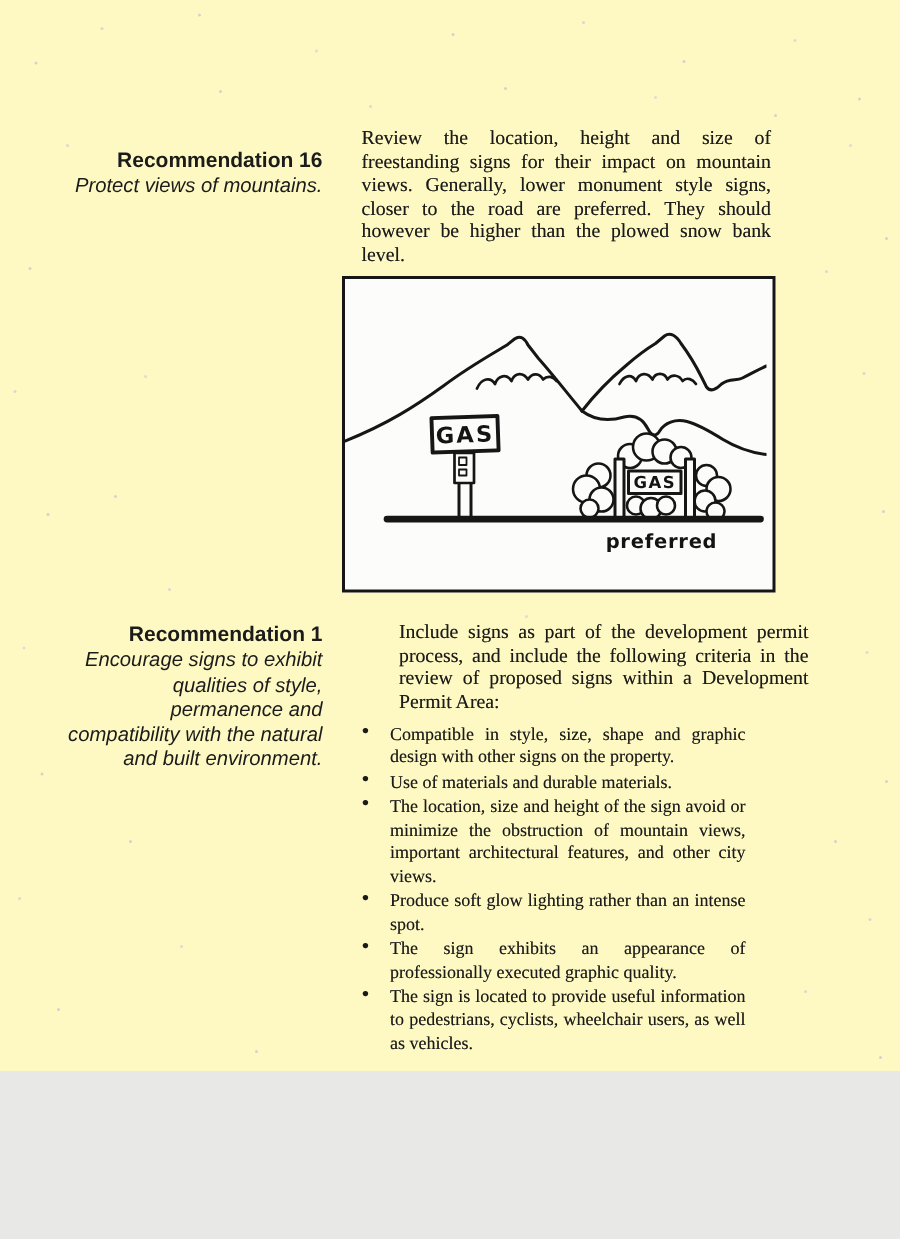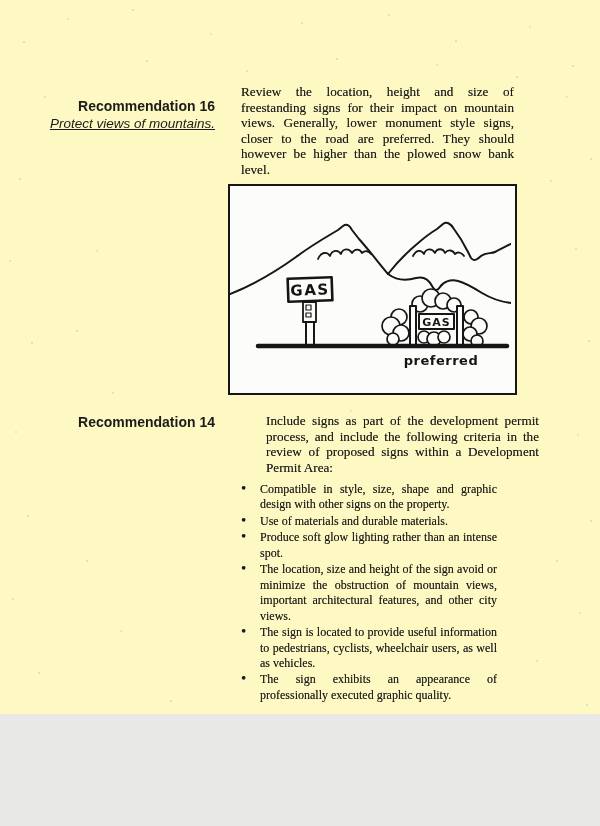--- a/index.html
+++ b/index.html
@@ -20,21 +20,21 @@
     590px 520px 0 #d3d3cc,577px 434px 0 #dcdcd6,588px 340px 0 #d3d3cc,575px 248px 0 #d8d8d2,
     590px 158px 0 #d3d3cc,566px 96px 0 #dcdcd6,146px 60px 0 #d3d3cc,246px 70px 0 #d8d8d2,
     336px 58px 0 #d3d3cc,436px 64px 0 #dcdcd6,516px 76px 0 #d3d3cc,112px 392px 0 #d8d8d2,
     86px 560px 0 #d3d3cc,120px 630px 0 #dcdcd6,170px 700px 0 #d3d3cc,536px 660px 0 #d8d8d2,
     556px 560px 0 #d3d3cc,96px 250px 0 #dcdcd6,76px 330px 0 #d3d3cc,550px 180px 0 #d8d8d2,
     470px 120px 0 #d3d3cc,350px 410px 0 #dcdcd6;
   }
   .rec-label{position:absolute;left:40px;width:175px;text-align:right;
     font-family:"Liberation Sans",sans-serif;}
   .rec-label .title{font-weight:bold;font-size:14px;line-height:17px;}
-  .rec-label .subtitle{font-style:italic;font-size:13.5px;line-height:16.5px;margin-top:1px;text-decoration:underline;}
+  .rec-label .subtitle{font-style:italic;font-size:13.5px;line-height:16.5px;margin-top:1px;}
   .body-col{position:absolute;left:241px;width:273px;font-size:13.2px;line-height:15.6px;
     text-align:justify;text-shadow:0 0 .4px rgba(20,20,20,.55);}
   #rec16-label{top:98px;}
   #rec16-body{top:84px;}
   #rec17-label{top:414px;}
   #rec17-body{top:413px;margin-left:25px;}
   .figure{position:absolute;left:228px;top:184px;width:285px;height:207px;
     border:2px solid #161616;box-sizing:content-box;background:#fcfcfa;}
   .figure svg{display:block;}
   ul.criteria{position:absolute;left:224px;top:482px;width:273px;margin:0;padding:0;
@@ -109,29 +109,30 @@
 
         <line x1="28" y1="160" x2="277" y2="160" stroke-width="4.5"></line>
       </g>
       <text class="sketch-text" x="80" y="109" font-size="15" letter-spacing="1.5" text-anchor="middle" transform="rotate(-2 80 103)">GAS</text>
       <text class="sketch-text" x="206.5" y="139.5" font-size="11" letter-spacing="1" text-anchor="middle">GAS</text>
       <text class="sketch-text" x="211" y="179" font-size="13" letter-spacing="0.5" text-anchor="middle">preferred</text>
     </svg>
   </div>
 
   <div class="rec-label" id="rec17-label">
-    <div class="title">Recommendation 14</div>
+    <div class="title">Recommendation 1</div>
+    <div class="subtitle">Encourage signs to exhibit qualities of style, permanence and compatibility with the natural and built environment.</div>
   </div>
   <div class="body-col" id="rec17-body">Include signs as part of the development permit process, and include the following criteria in the review of proposed signs within a Development Permit Area:</div>
 
   <ul class="criteria">
     <li>Compatible in style, size, shape and graphic design with other signs on the property.</li>
     <li>Use of materials and durable materials.</li>
+    <li>The location, size and height of the sign avoid or minimize the obstruction of mountain views, important architectural features, and other city views.</li>
     <li>Produce soft glow lighting rather than an intense spot.</li>
-    <li>The location, size and height of the sign avoid or minimize the obstruction of mountain views, important architectural features, and other city views.</li>
+    <li>The sign exhibits an appearance of professionally executed graphic quality.</li>
     <li>The sign is located to provide useful information to pedestrians, cyclists, wheelchair users, as well as vehicles.</li>
-    <li>The sign exhibits an appearance of professionally executed graphic quality.</li>
   </ul>
 
   <div class="footer-text">Advancing Cranbrook Revitalization – March 1999</div>
   <div class="page-number">78</div>
   <div class="bottom-edge"></div>
 </div>
 
 </body></html>

